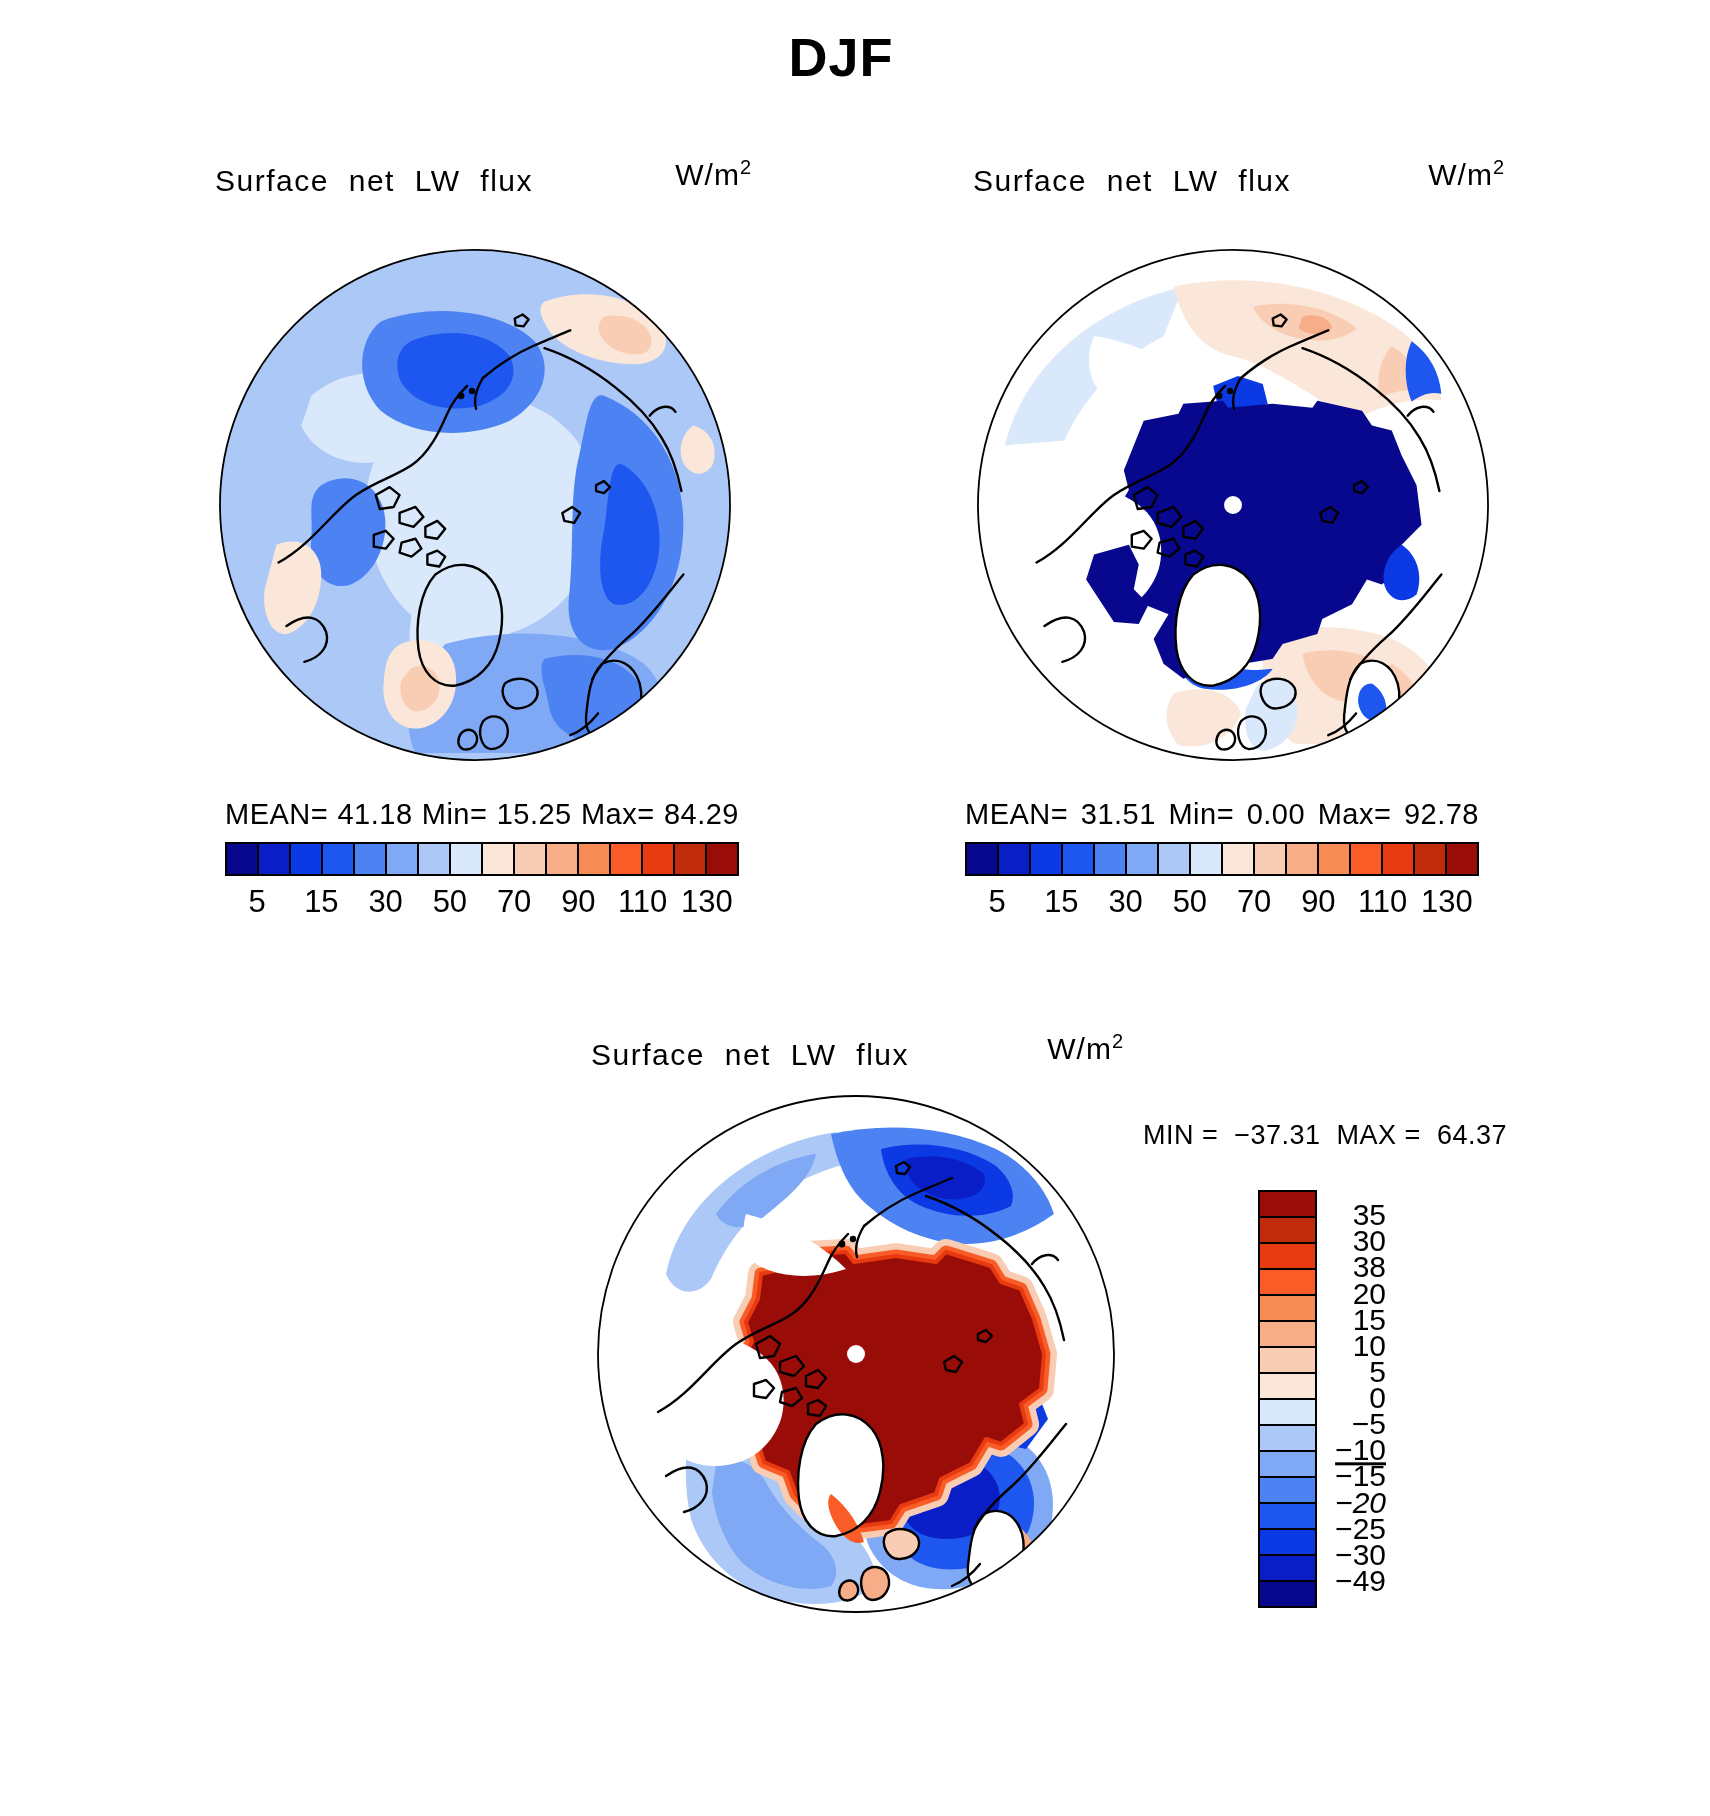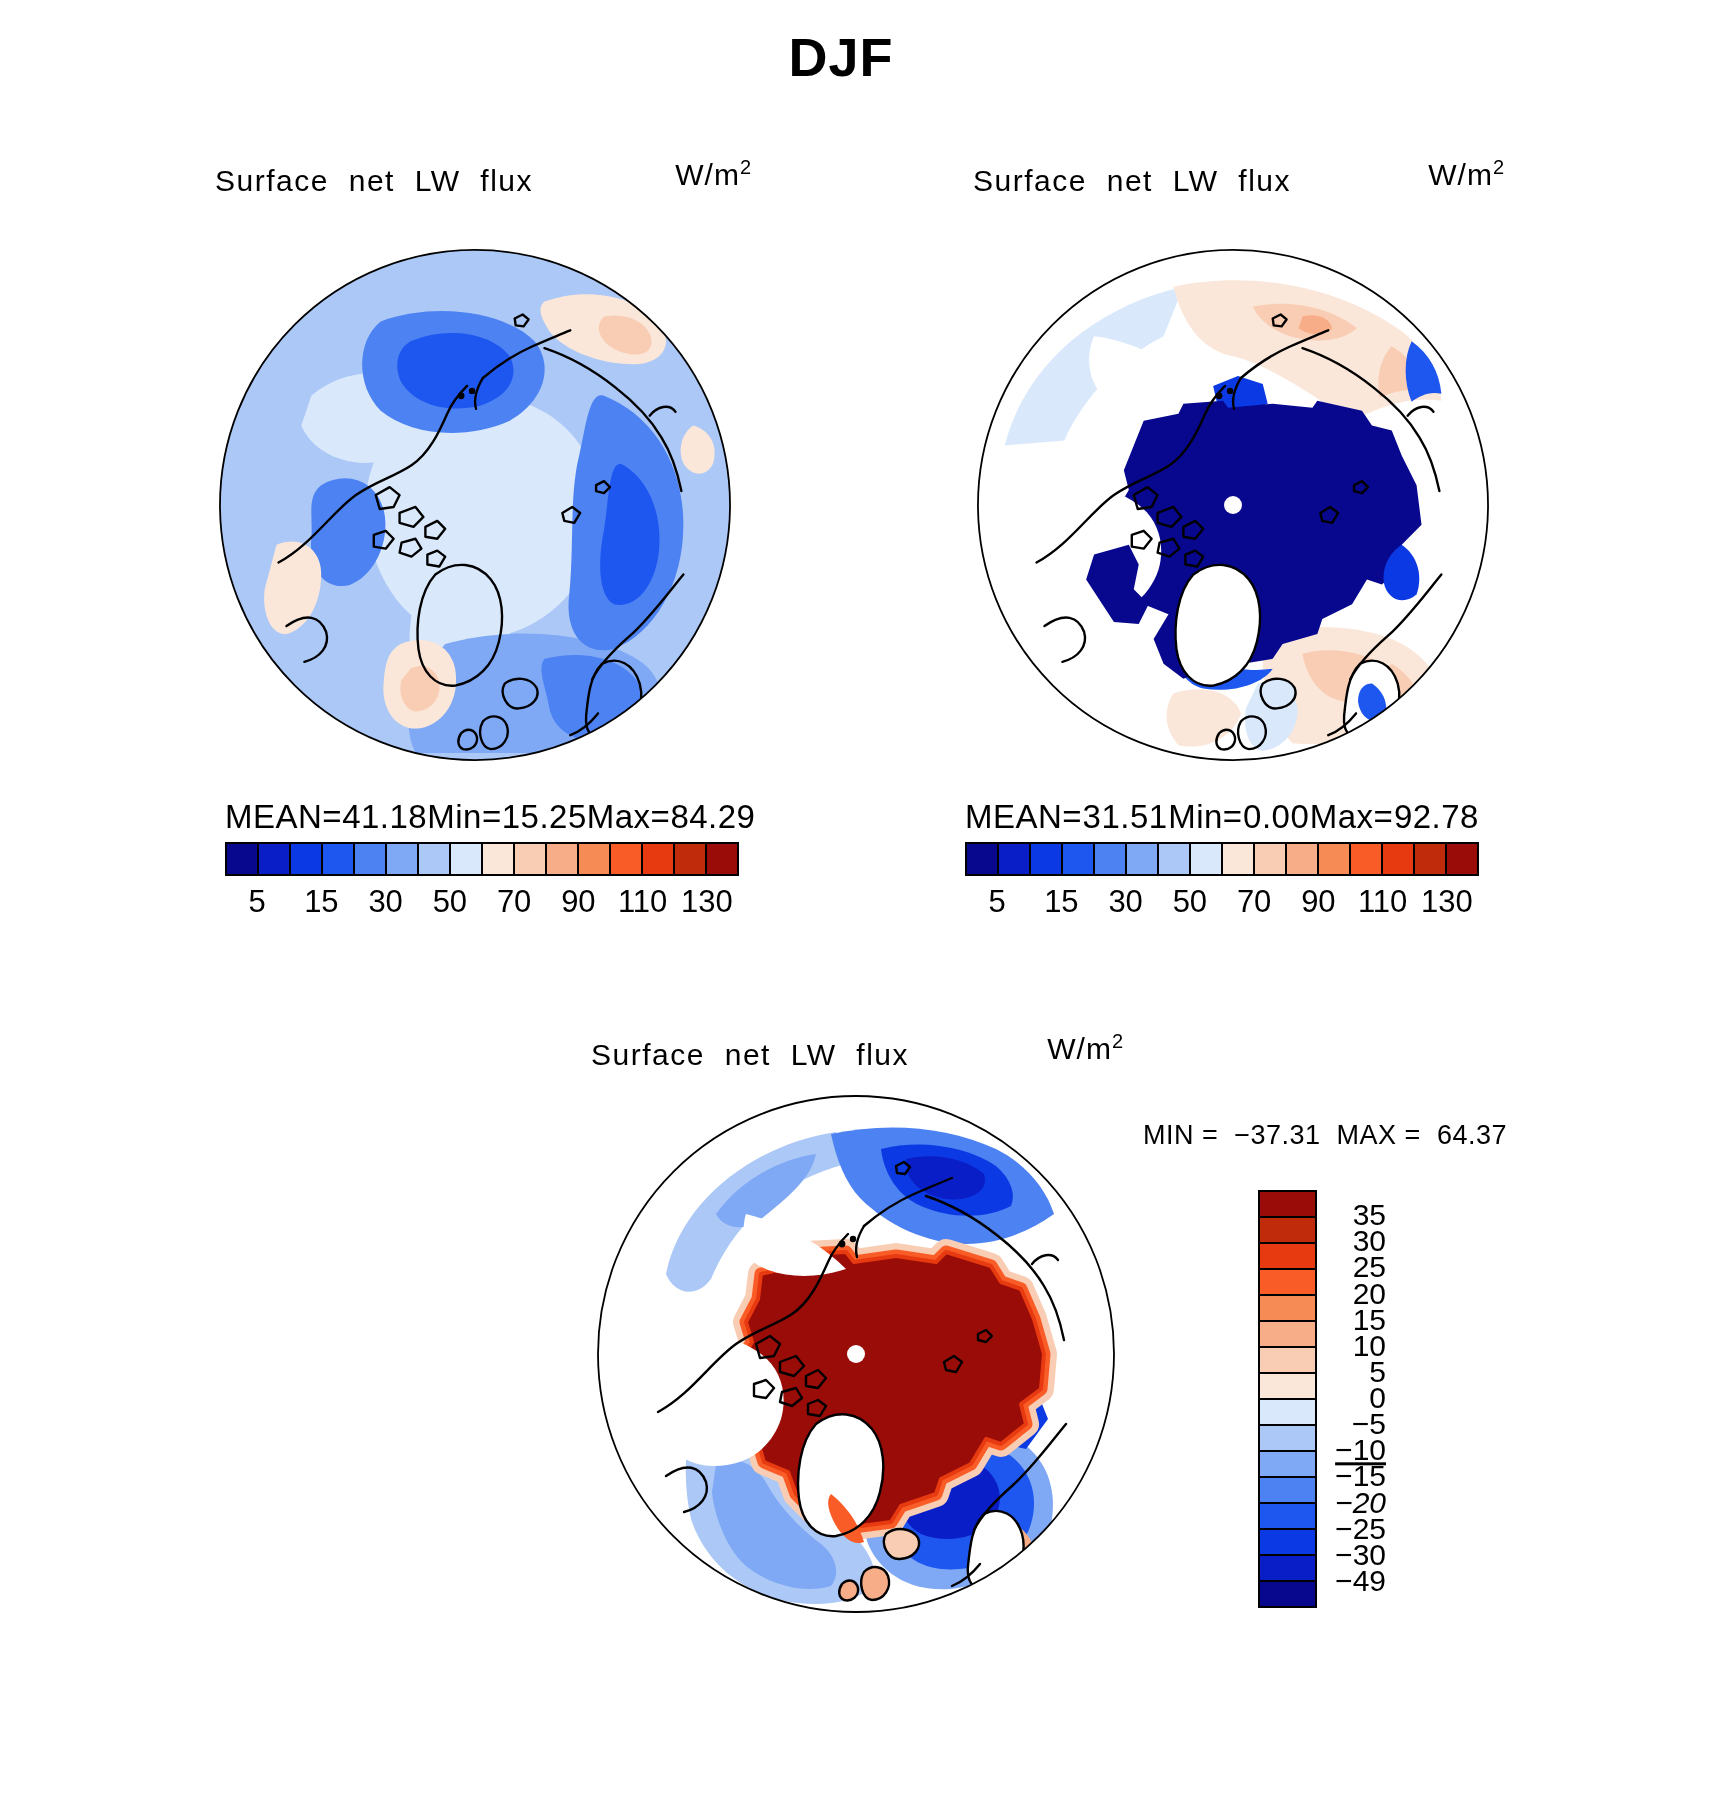--- a/index.html
+++ b/index.html
@@ -8,21 +8,21 @@
   .abs{position:absolute;}
   .bold-title{font-weight:bold;font-family:"Liberation Sans",sans-serif;}
   #main-title{left:0;top:26px;width:1682px;text-align:center;font-size:54px;letter-spacing:1px;}
   .panel-title{top:96px;font-size:32px;text-align:center;letter-spacing:-0.5px;}
   #left-title{left:0;width:975px;}
   #right-title{left:975px;width:520px;}
   #diff-title{left:0;top:950px;width:1710px;text-align:center;font-size:32px;letter-spacing:-0.5px;}
   .field-label{font-size:30px;letter-spacing:1.5px;word-spacing:10px;font-weight:400;}
   .units{font-size:30px;letter-spacing:1px;}
   .units sup{font-size:20px;}
-  .stats{display:flex;justify-content:space-between;font-size:33px;letter-spacing:0.5px;}
+  .stats{display:flex;justify-content:space-between;font-size:29px;letter-spacing:0.5px;}
   .cb-h{display:flex;border:2px solid #000;box-sizing:border-box;}
   .cbcell{flex:1;border-right:2px solid #000;}
   .cbcell:last-child{border-right:none;}
   .ticks{position:absolute;height:38px;font-size:31px;}
   .cbtick{position:absolute;transform:translateX(-50%);white-space:nowrap;}
   .cb-v{display:flex;flex-direction:column;border:2px solid #000;box-sizing:border-box;}
   .cbvcell{flex:1;border-bottom:2px solid #000;}
   .cbvcell:last-child{border-bottom:none;}
   .cbvlabels{position:absolute;font-size:30px;}
   .cbvlab{position:absolute;right:0;transform:translateY(-52%);white-space:nowrap;}
@@ -304,21 +304,21 @@
       <div class="cbvcell" style="background: rgb(127, 168, 245);"></div>
       <div class="cbvcell" style="background: rgb(77, 130, 242);"></div>
       <div class="cbvcell" style="background: rgb(30, 86, 240);"></div>
       <div class="cbvcell" style="background: rgb(11, 57, 227);"></div>
       <div class="cbvcell" style="background: rgb(10, 30, 200);"></div>
       <div class="cbvcell" style="background: rgb(8, 8, 143);"></div>
     </div>
   <div class="abs cbvlabels" style="left:1322px;top:1190px;width:64px;height:418px;">
       <span class="cbvlab" style="top: 6.25%;">35</span>
       <span class="cbvlab" style="top: 12.5%;">30</span>
-      <span class="cbvlab" style="top: 18.75%;">25</span>
+      <span class="cbvlab" style="top: 18.75%;">38</span>
       <span class="cbvlab" style="top: 25%;">20</span>
       <span class="cbvlab" style="top: 31.25%;">15</span>
       <span class="cbvlab" style="top: 37.5%;">10</span>
       <span class="cbvlab" style="top: 43.75%;">5</span>
       <span class="cbvlab" style="top: 50%;">0</span>
       <span class="cbvlab" style="top: 56.25%;">−5</span>
       <span class="cbvlab" style="top: 62.5%; text-decoration: underline;">−10</span>
       <span class="cbvlab" style="top: 68.75%;">−15</span>
       <span class="cbvlab" style="top: 75%; font-style: italic;">−20</span>
       <span class="cbvlab" style="top: 81.25%;">−25</span>

